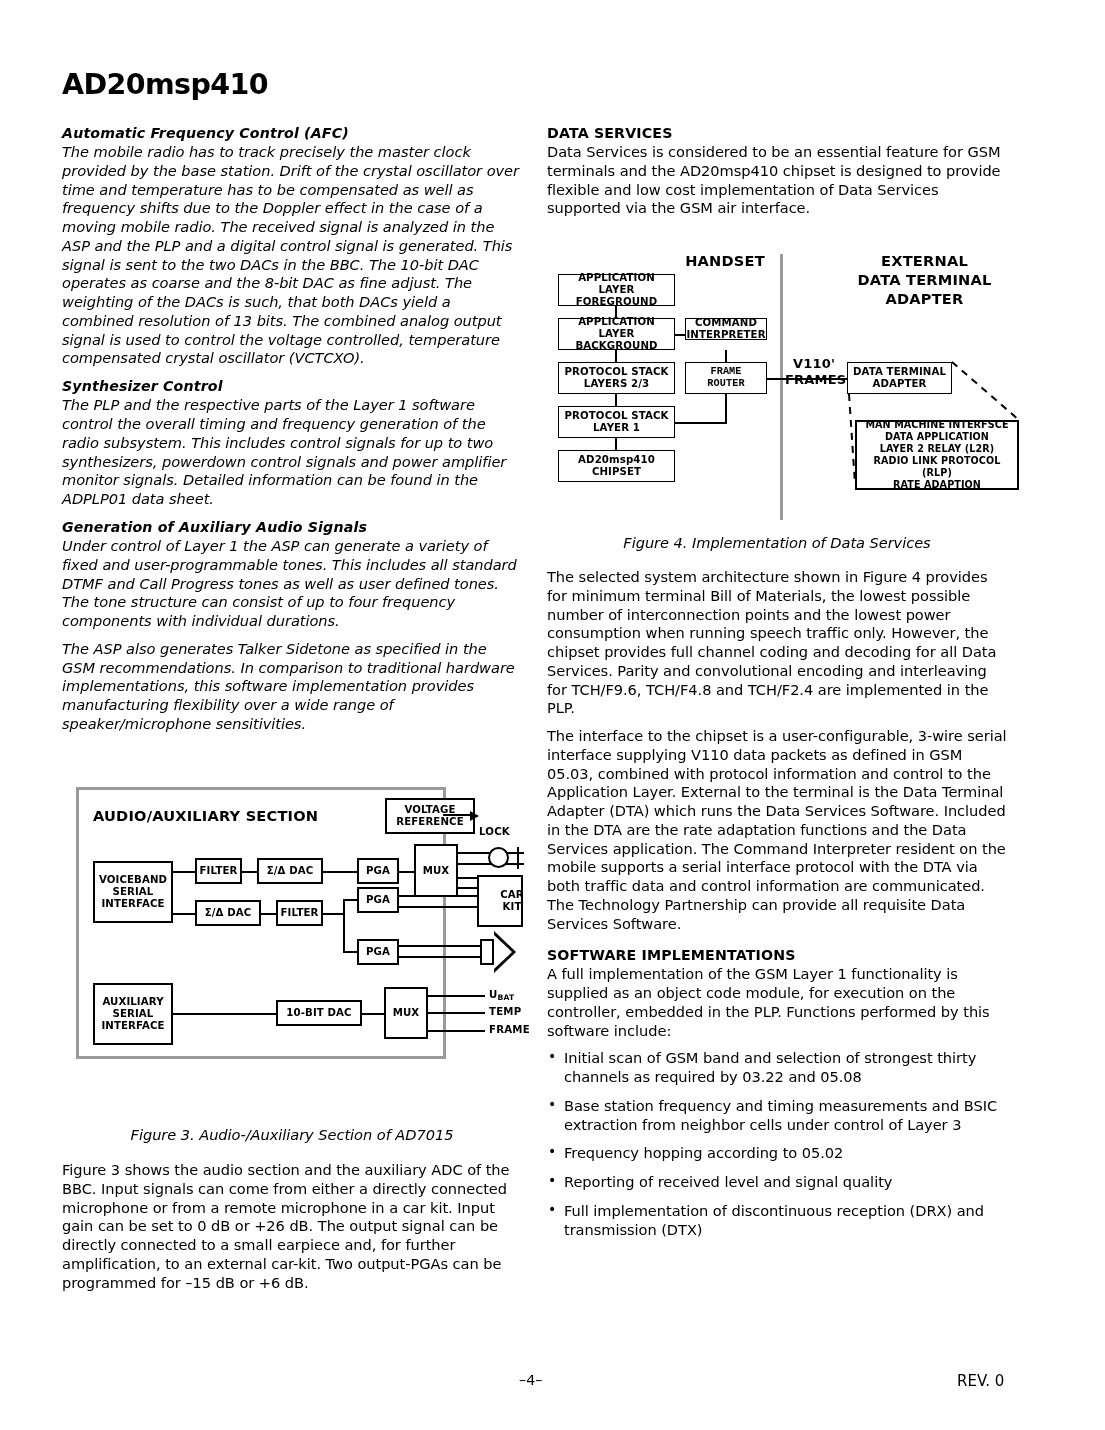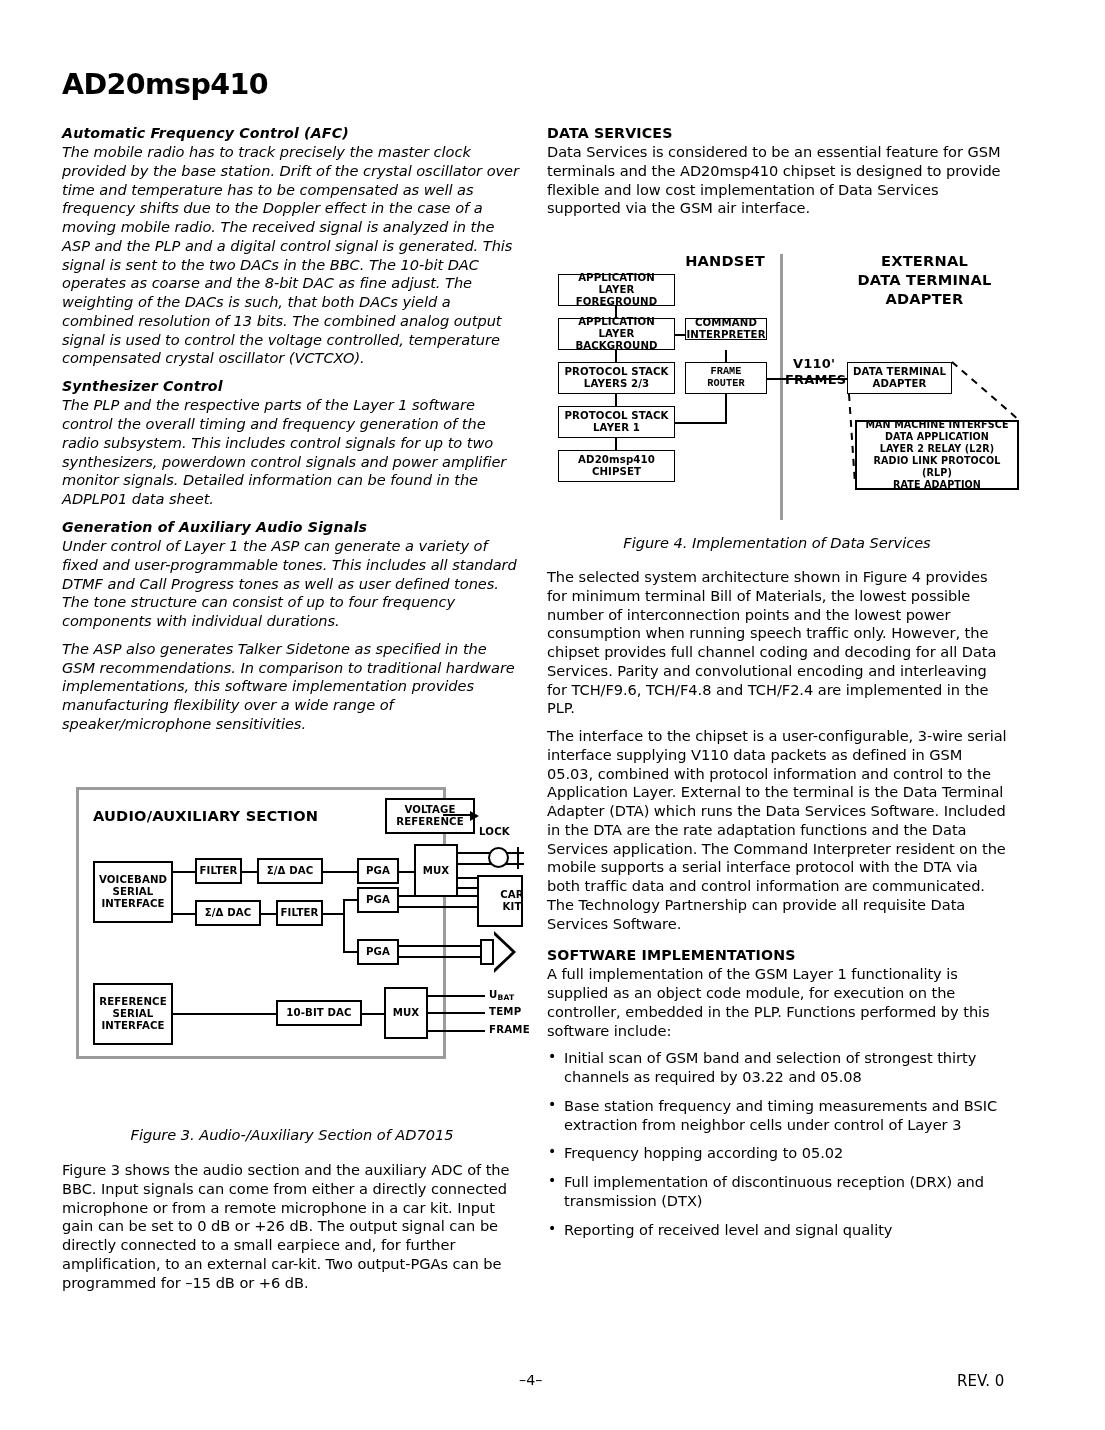--- a/index.html
+++ b/index.html
@@ -168,21 +168,21 @@
     <div class="ln hl" style="left:323px;top:108px;width:80px;"></div>
     <div class="ln hl" style="left:323px;top:119px;width:80px;"></div>
 
     <div class="ln hl" style="left:323px;top:158px;width:84px;"></div>
     <div class="ln hl" style="left:323px;top:169px;width:84px;"></div>
 
     <div class="spk-body" style="left:404px;top:152px;width:14px;height:26px;"></div>
     <div class="spk-cone" style="left:418px;top:144px;border-top:21px solid transparent;border-bottom:21px solid transparent;border-left:22px solid #000;"></div>
     <div class="spk-cone" style="left:418px;top:148px;border-top:17px solid transparent;border-bottom:17px solid transparent;border-left:18px solid #fff;"></div>
 
-    <div class="box" style="left:17px;top:196px;width:80px;height:62px;">REFERENCE
+    <div class="box" style="left:17px;top:196px;width:80px;height:62px;">AUXILIARY
 SERIAL
 INTERFACE</div>
     <div class="ln hl" style="left:97px;top:226px;width:103px;"></div>
     <div class="box" style="left:200px;top:213px;width:86px;height:26px;">10-BIT DAC</div>
     <div class="ln hl" style="left:286px;top:226px;width:22px;"></div>
 
     <div class="box" style="left:308px;top:200px;width:44px;height:52px;">MUX</div>
 
     <div class="ln hl" style="left:352px;top:208px;width:57px;"></div>
     <div class="ln hl" style="left:352px;top:225px;width:57px;"></div>
@@ -266,22 +266,22 @@
     <p class="body" style="margin-top:17px;">The selected system architecture shown in Figure 4 provides for minimum terminal Bill of Materials, the lowest possible number of interconnection points and the lowest power consumption when running speech traffic only. However, the chipset provides full channel coding and decoding for all Data Services. Parity and convolutional encoding and interleaving for TCH/F9.6, TCH/F4.8 and TCH/F2.4 are implemented in the PLP.</p>
     <p class="body">The interface to the chipset is a user-configurable, 3-wire serial interface supplying V110 data packets as defined in GSM 05.03, combined with protocol information and control to the Application Layer. External to the terminal is the Data Terminal Adapter (DTA) which runs the Data Services Software. Included in the DTA are the rate adaptation functions and the Data Services application. The Command Interpreter resident on the mobile supports a serial interface protocol with the DTA via both traffic data and control information are communicated. The Technology Partnership can provide all requisite Data Services Software.</p>
 
     <h2 class="sec" style="margin-top:13px;">SOFTWARE IMPLEMENTATIONS</h2>
     <p class="body">A full implementation of the GSM Layer 1 functionality is supplied as an object code module, for execution on the controller, embedded in the PLP. Functions performed by this software include:</p>
 
     <ul class="bullets">
       <li>Initial scan of GSM band and selection of strongest thirty channels as required by 03.22 and 05.08</li>
       <li>Base station frequency and timing measurements and BSIC extraction from neighbor cells under control of Layer 3</li>
       <li>Frequency hopping according to 05.02</li>
+      <li>Reporting of received level and signal quality</li>
       <li>Full implementation of discontinuous reception (DRX) and transmission (DTX)</li>
-      <li>Reporting of received level and signal quality</li>
     </ul>
   </div>
 
   <div class="footer">
     <div class="pagenum">–4–</div>
     <div class="rev">REV. 0</div>
   </div>
 
 </div>
 

